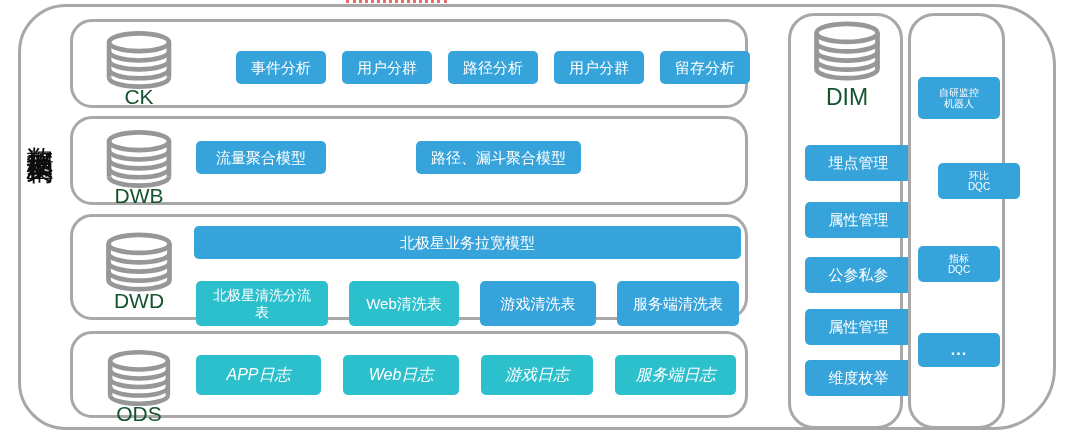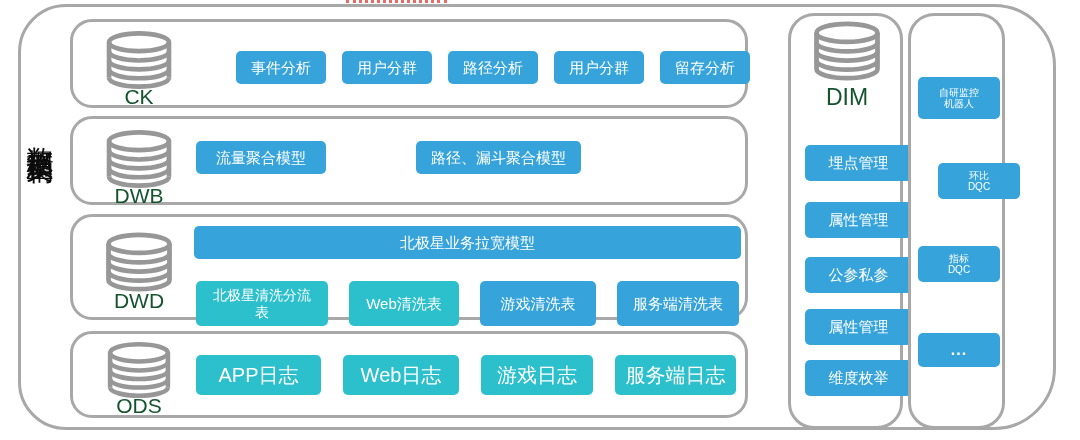--- a/index.html
+++ b/index.html
@@ -52,21 +52,21 @@
   .chip-dwb2{width:165px;height:33px;}
   
   .dwd-bar{position:absolute;left:121px;top:9px;width:547px;height:33px;}
   .row-dwd{top:64px;gap:21px;}
   .chip-dwd1{width:132px;height:45px;font-size:14px;}
   .chip-dwd2{width:110px;height:45px;}
   .chip-dwd3{width:116px;height:45px;}
   .chip-dwd4{width:122px;height:45px;}
   
   .row-ods{top:21px;gap:22px;}
-  .row-ods .chip{height:40px;font-size:20px;}
+  .row-ods .chip{height:40px;font-size:16px;font-style:italic;}
   .chip-ods1{width:125px;}
   .chip-ods2{width:116px;}
   .chip-ods3{width:112px;}
   .chip-ods4{width:121px;}
   
   .panel{
     position:absolute;top:13px;height:416px;background:#fff;box-sizing:border-box;
     border:3px solid #a8a8a8;border-radius:26px;
   }
   .panel-dim{left:788px;width:115px;}
@@ -152,21 +152,21 @@
     <div class="row row-dwd">
       <div class="chip teal chip-dwd1">北极星清洗分流
 表</div>
       <div class="chip teal chip-dwd2">Web清洗表</div>
       <div class="chip chip-dwd3">游戏清洗表</div>
       <div class="chip chip-dwd4">服务端清洗表</div>
     </div>
   </div>
 
   <div class="layer layer-ods">
-    <div class="db-block" style="top:8px;">
+    <div class="db-block" style="top:16px;">
       <svg width="80" height="56" viewBox="0 0 84 62">
         <g fill="none" stroke="#979797" stroke-width="5">
           <ellipse cx="42" cy="12" rx="32" ry="9.5"></ellipse>
           <path d="M10,12 V50 M74,12 V50"></path>
           <path d="M10,22 A32,9.5 0 0 0 74,22"></path>
           <path d="M10,31.5 A32,9.5 0 0 0 74,31.5"></path>
           <path d="M10,41 A32,9.5 0 0 0 74,41"></path>
           <path d="M10,50 A32,9.5 0 0 0 74,50"></path>
         </g>
       </svg>

